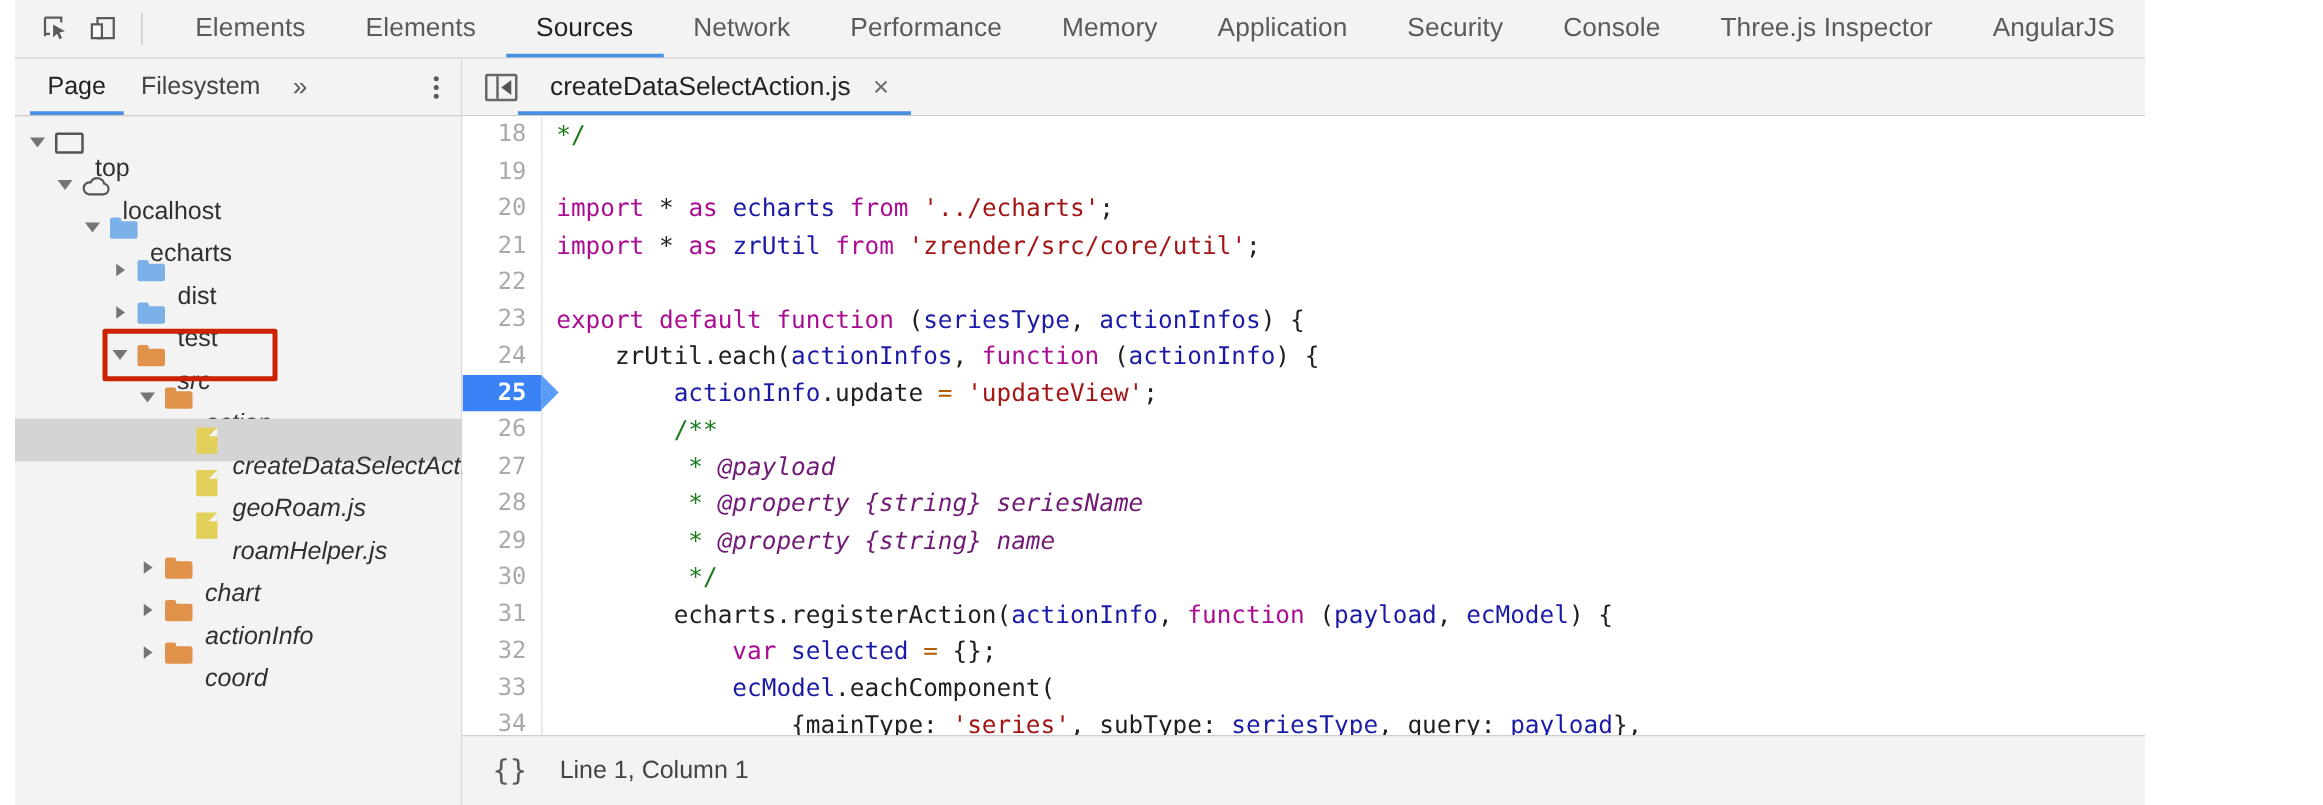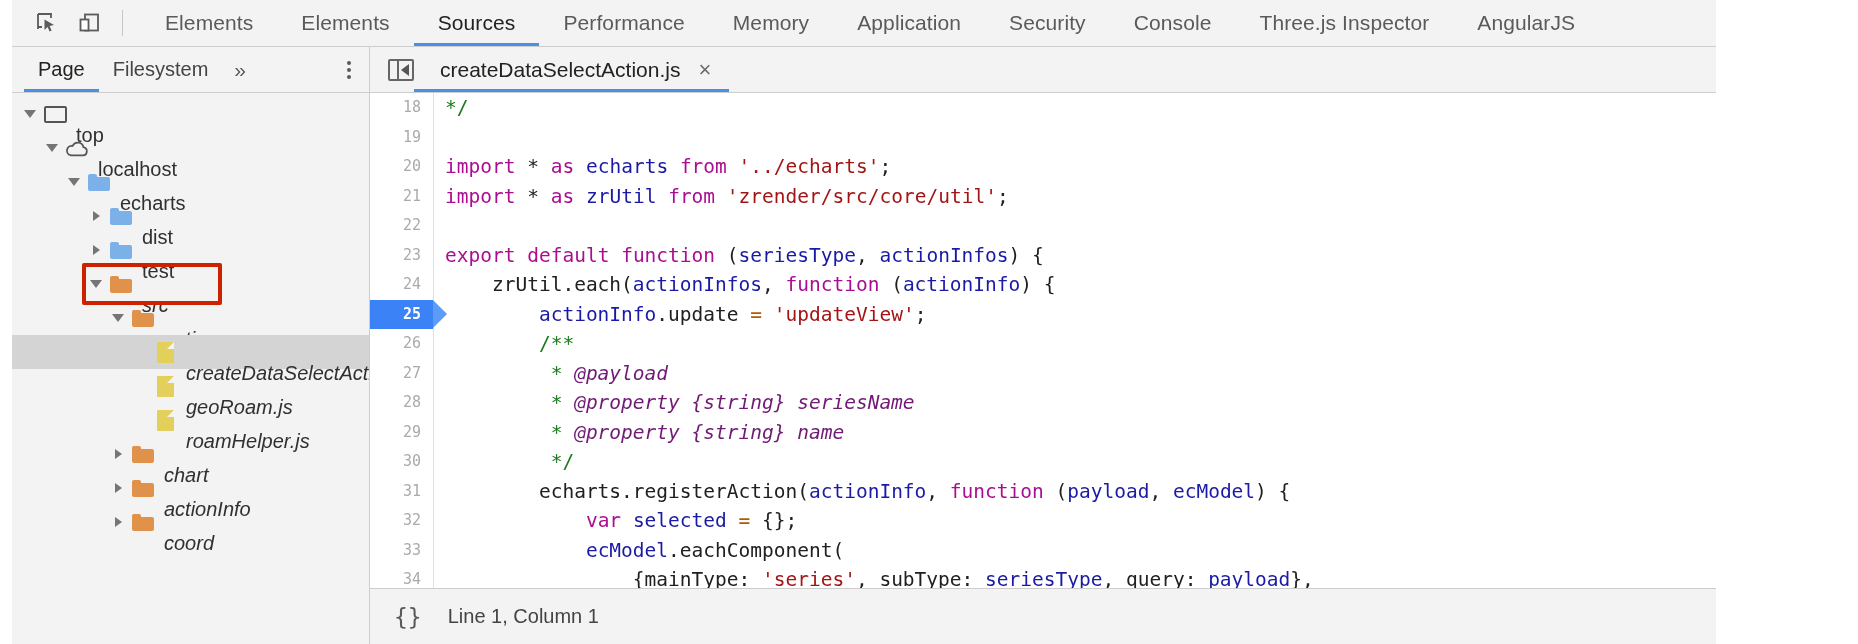--- a/index.html
+++ b/index.html
@@ -162,21 +162,21 @@
     font-family: "DejaVu Sans Mono", monospace;
     font-size: 19.5px;
     line-height: 29.5px;
     white-space: pre;
     position: relative;
   }
   .cline { display: flex; height: 29.5px; align-items: center; }
   .gutter {
     width: 63px; flex: 0 0 63px;
     text-align: left; padding-right: 12px;
-    color: #aaaaaa; font-size: 15px;
+    color: #aaaaaa; font-size: 19px;
     position: relative;
     align-self: stretch;
     display: flex; align-items: center; justify-content: flex-end;
   }
   .cline.current .gutter {
     background: #3b82f6; color: #fff; font-weight: bold;
   }
   .cline.current .gutter::after {
     content: ""; position: absolute; right: -14px; top: 0;
     width: 0; height: 0;
@@ -221,20 +221,21 @@
       <svg width="24" height="24" viewBox="0 0 24 24" aria-hidden="true">
         <rect x="8" y="3.5" width="13" height="16" fill="none" stroke="#5a5a5a" stroke-width="1.8"></rect>
         <rect x="3.5" y="8.5" width="8" height="11" fill="#fff" stroke="#5a5a5a" stroke-width="1.8"></rect>
       </svg>
     </div>
     <div class="tb-sep"></div>
     <div class="tabs">
       <div class="tab">Elements</div>
       <div class="tab">Elements</div>
       <div class="tab active">Sources</div>
+      <div class="tab">Network</div>
       <div class="tab">Performance</div>
       <div class="tab">Memory</div>
       <div class="tab">Application</div>
       <div class="tab">Security</div>
       <div class="tab">Console</div>
       <div class="tab">Three.js Inspector</div>
       <div class="tab">AngularJS</div>
     </div>
   </div>
 

